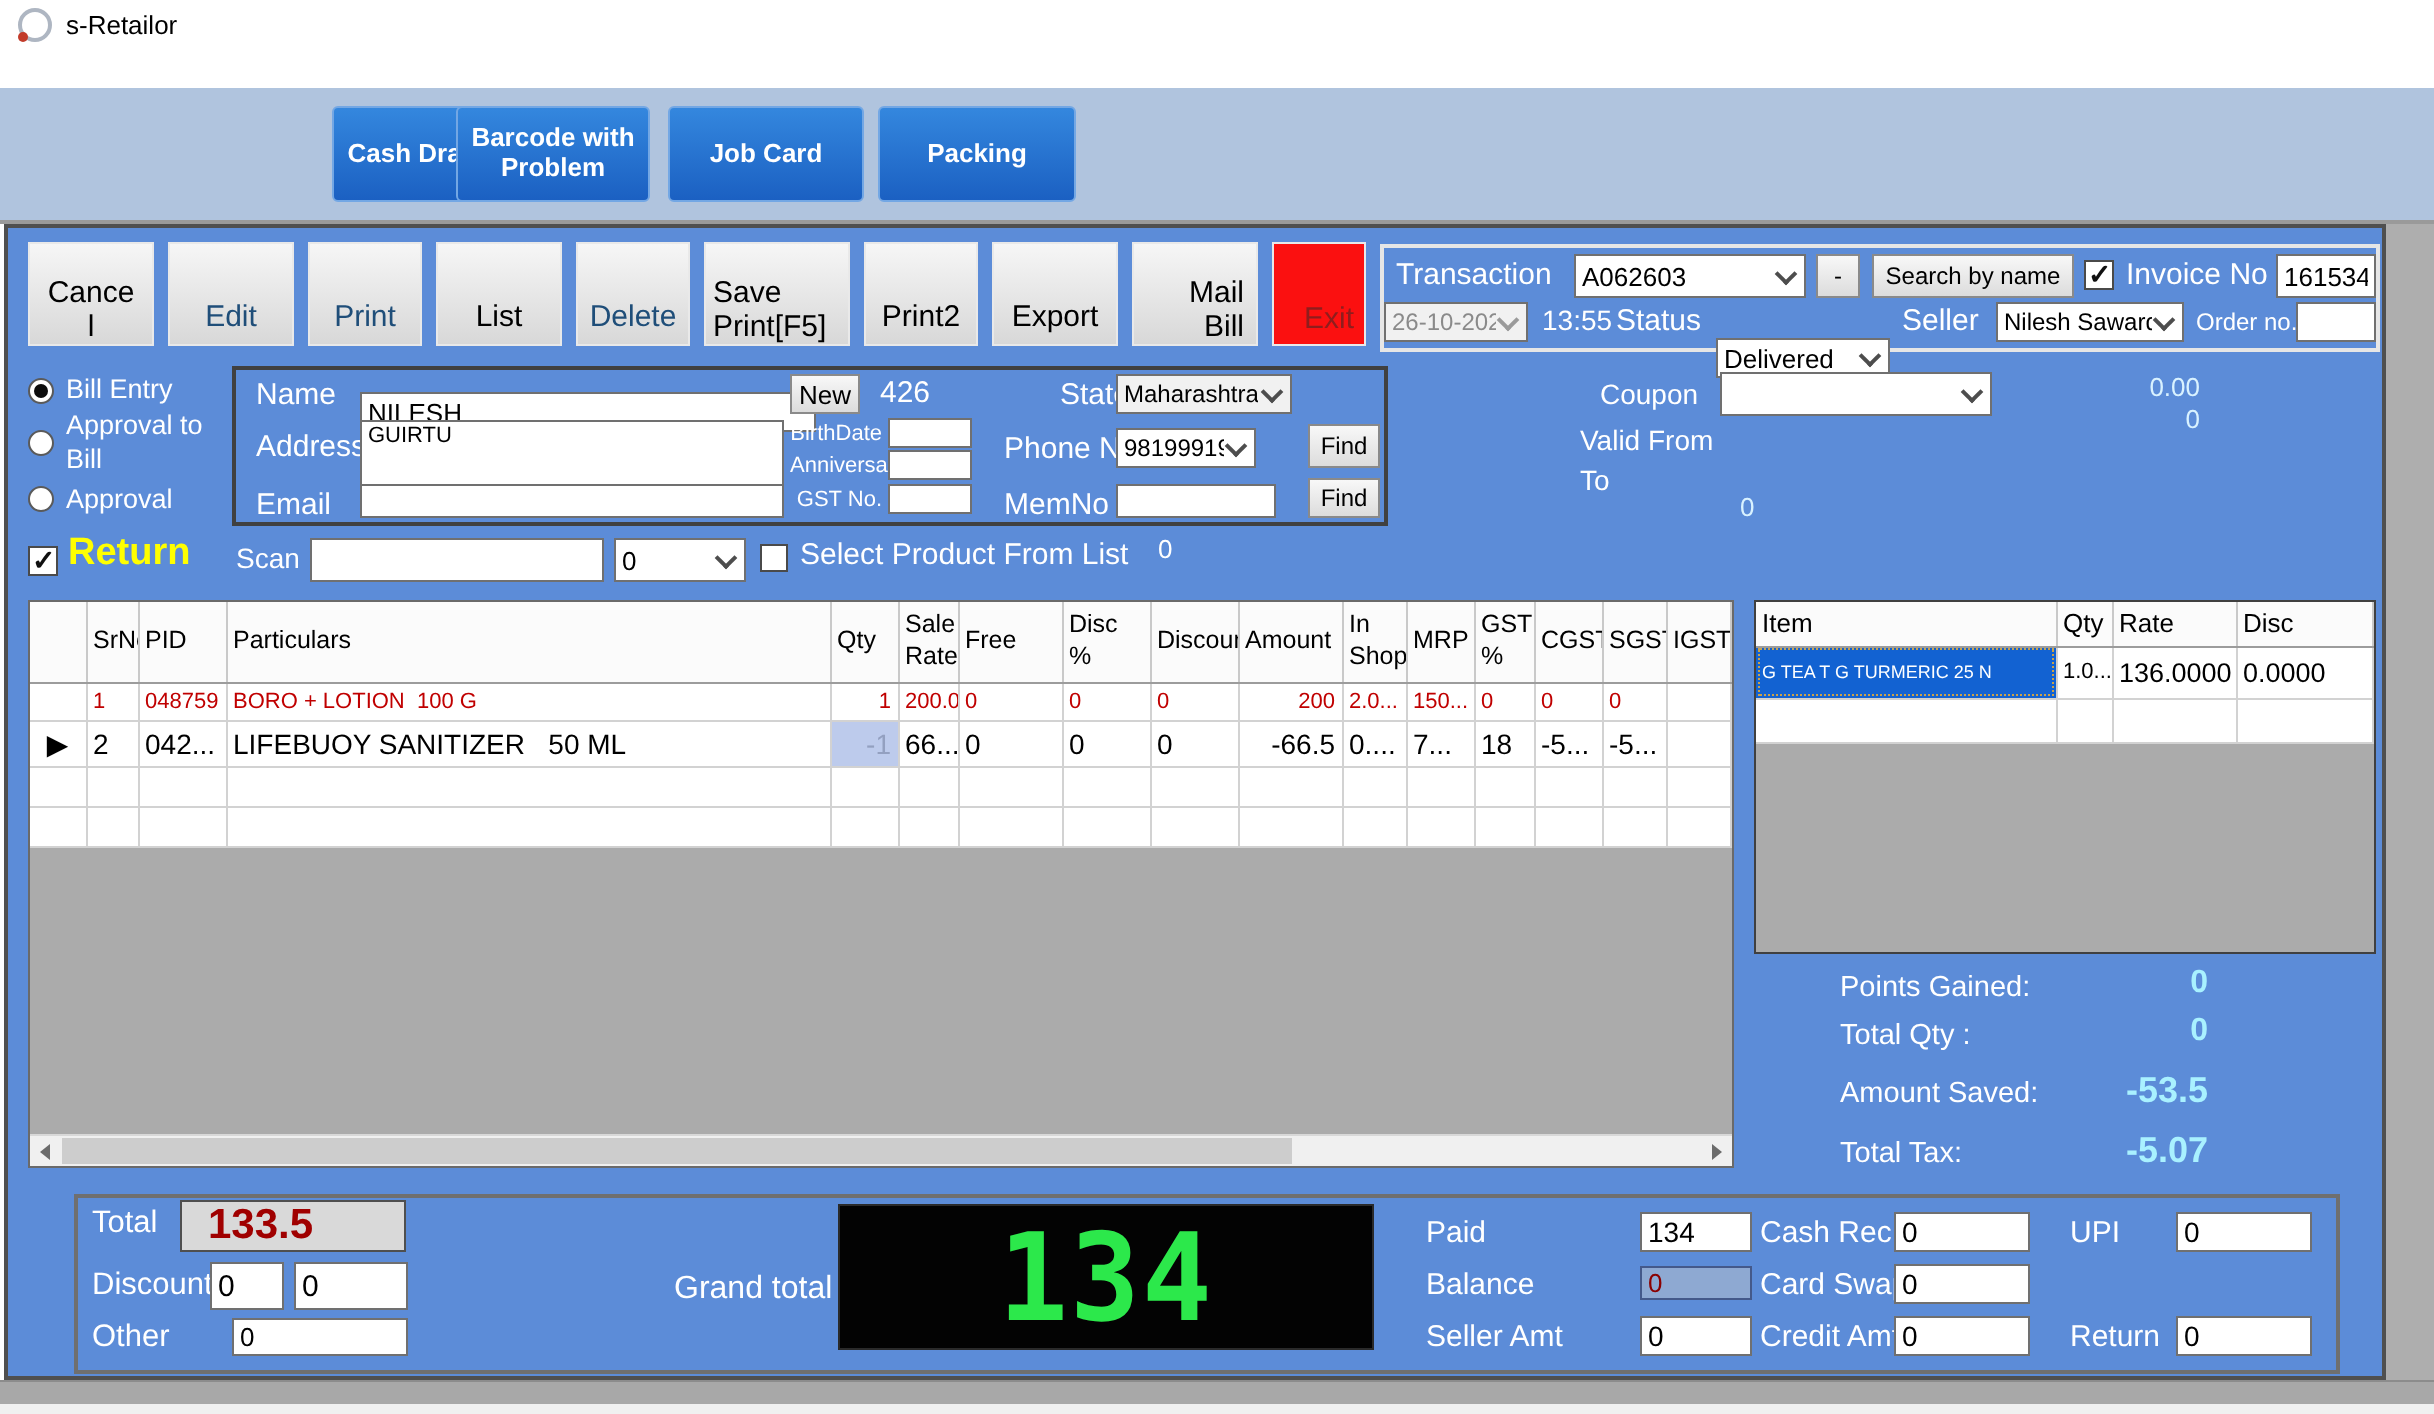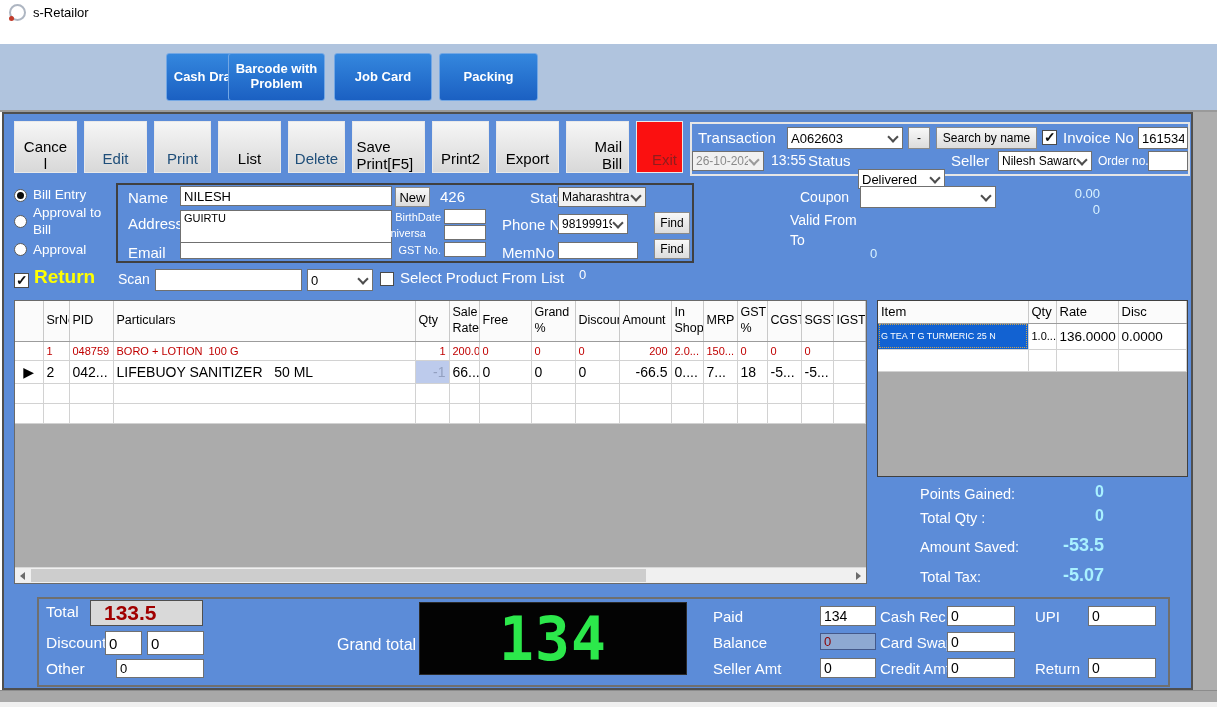--- a/index.html
+++ b/index.html
@@ -141,30 +141,30 @@
 
   <span class="radio sel" style="left:14px;top:189px;"></span>
   <span class="lbl" style="left:33px;top:187px;font-size:13.5px;">Bill Entry</span>
   <span class="radio" style="left:14px;top:215px;"></span>
   <span class="lbl" style="left:33px;top:205px;font-size:13.5px;width:72px;white-space:normal;line-height:1.25;">Approval to Bill</span>
   <span class="radio" style="left:14px;top:243px;"></span>
   <span class="lbl" style="left:33px;top:242px;font-size:13.5px;">Approval</span>
 
   <div class="darkborder" style="left:116px;top:183px;width:578px;height:80px;"></div>
   <span class="lbl" style="left:128px;top:189px;">Name</span>
-  <input class="tb" style="left: 180px; top: 186px; width: 212px; height: 20px;" value="NILESH">
+  <input class="tb" style="left: 180px; top: 196px; width: 228px; height: 20px;" value="NILESH">
   <span class="gbtn" style="left:395px;top:187px;width:35px;height:20px;font-size:13px;">New</span>
   <span class="lbl" style="left:440px;top:188px;">426</span>
   <span class="lbl" style="left:128px;top:215px;">Address</span>
   <textarea class="tb" style="left: 180px; top: 210px; width: 212px; height: 38px;">GUIRTU</textarea>
   <span class="lbl" style="left:128px;top:244px;">Email</span>
   <input class="tb" style="left: 180px; top: 242px; width: 212px; height: 17px;" value="">
   <span class="lbl" style="left:395px;top:211px;font-size:11px;width:46px;text-align:right;">BirthDate</span>
   <input class="tb" style="left: 444px; top: 209px; width: 42px; height: 15px;" value="">
-  <span class="lbl" style="left:377px;top:227px;font-size:11px;width:46px;text-align:right;">Anniversa</span>
+  <span class="lbl" style="left:395px;top:227px;font-size:11px;width:46px;text-align:right;">Anniversa</span>
   <input class="tb" style="left: 444px; top: 225px; width: 42px; height: 15px;" value="">
   <span class="lbl" style="left:395px;top:244px;font-size:11px;width:46px;text-align:right;">GST No.</span>
   <input class="tb" style="left: 444px; top: 242px; width: 42px; height: 15px;" value="">
   <span class="lbl" style="left:502px;top:189px;margin-left:28px;">State</span>
   <span class="combo" style="left:558px;top:187px;width:88px;height:20px;background:#f1f1f1;font-size:12px;">
       <span class="val">Maharashtra</span>
       <i class="chev"></i>
     </span>
   <span class="lbl" style="left:502px;top:216px;">Phone No</span>
   <span class="combo" style="left:558px;top:214px;width:70px;height:20px;font-size:12px;">
@@ -221,21 +221,21 @@
       </colgroup>
       <tbody>
           <tr style="height:40px;">
         <th></th>
         <th>SrNo</th>
         <th>PID</th>
         <th>Particulars</th>
         <th>Qty</th>
         <th>Sale Rate</th>
         <th>Free</th>
-        <th>Grand %</th>
+        <th>Disc %</th>
         <th>Discount</th>
         <th>Amount</th>
         <th>In Shop</th>
         <th>MRP</th>
         <th>GST %</th>
         <th>CGST</th>
         <th>SGST</th>
         <th>IGST</th>
       </tr>
       <tr class="retrow" style="height:19px;">

